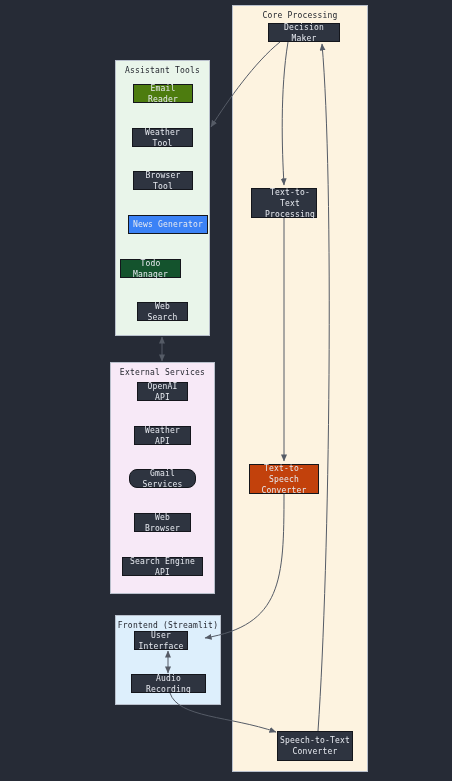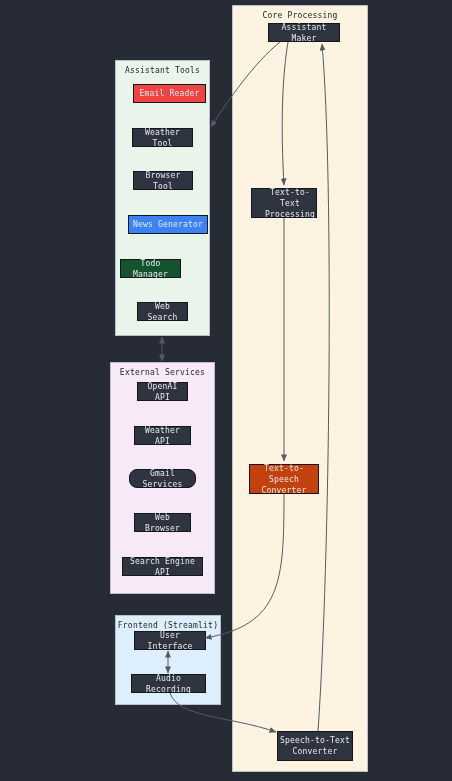--- a/index.html
+++ b/index.html
@@ -91,35 +91,35 @@
         <path d="M 318 731 C 330 560 334 180 322 44" fill="none" stroke="#555b66" stroke-width="1" marker-end="url(#arrowEnd)"></path>
         <path d="M 284 218 L 284 461" fill="none" stroke="#555b66" stroke-width="1" marker-end="url(#arrowEnd)"></path>
         <path d="M 284 494 C 284 580 282 625 205 638" fill="none" stroke="#555b66" stroke-width="1" marker-end="url(#arrowEnd)"></path>
         <path d="M 170 693 C 178 718 230 716 276 732" fill="none" stroke="#555b66" stroke-width="1" marker-end="url(#arrowEnd)"></path>
         <path d="M 162 337 L 162 361" fill="none" stroke="#555b66" stroke-width="1" marker-end="url(#arrowEnd)" marker-start="url(#arrowStart)"></path>
         <path d="M 168 651 L 168 673" fill="none" stroke="#555b66" stroke-width="1" marker-end="url(#arrowEnd)" marker-start="url(#arrowStart)"></path>
       </g>
   </svg>
 
   <div id="node-layer">
-      <div class="node" style="left: 268px; top: 23px; width: 72px; height: 19px; background: rgb(46, 52, 64); color: rgb(230, 233, 239);">Assistant Maker</div>
+      <div class="node" style="left: 268px; top: 23px; width: 72px; height: 19px; background: rgb(46, 52, 64); color: rgb(230, 233, 239);">Decision Maker</div>
       <div class="node" style="left: 251px; top: 188px; width: 66px; height: 30px; background: rgb(46, 52, 64); color: rgb(230, 233, 239); padding-left: 12px;">Text-to-Text
 Processing</div>
       <div class="node" style="left: 249px; top: 464px; width: 70px; height: 30px; background: #c2410c; color: rgb(230, 233, 239);">Text-to-Speech
 Converter</div>
       <div class="node" style="left: 277px; top: 731px; width: 76px; height: 30px; background: rgb(46, 52, 64); color: rgb(230, 233, 239);">Speech-to-Text
 Converter</div>
-      <div class="node" style="left: 133px; top: 84px; width: 73px; height: 19px; background: #ef4444; color: rgb(230, 233, 239);">Email Reader</div>
+      <div class="node" style="left: 133px; top: 84px; width: 60px; height: 19px; background: #4d7c0f; color: rgb(230, 233, 239);">Email Reader</div>
       <div class="node" style="left: 132px; top: 128px; width: 61px; height: 19px; background: rgb(46, 52, 64); color: rgb(230, 233, 239);">Weather Tool</div>
       <div class="node" style="left: 133px; top: 171px; width: 60px; height: 19px; background: rgb(46, 52, 64); color: rgb(230, 233, 239);">Browser Tool</div>
       <div class="node" style="left: 128px; top: 215px; width: 80px; height: 19px; background: #3b82f6; color: rgb(230, 233, 239);">News Generator</div>
       <div class="node" style="left: 120px; top: 259px; width: 61px; height: 19px; background: #14532d; color: rgb(230, 233, 239);">Todo Manager</div>
       <div class="node" style="left: 137px; top: 302px; width: 51px; height: 19px; background: rgb(46, 52, 64); color: rgb(230, 233, 239);">Web Search</div>
       <div class="node" style="left: 137px; top: 382px; width: 51px; height: 19px; background: rgb(46, 52, 64); color: rgb(230, 233, 239);">OpenAI API</div>
       <div class="node" style="left: 134px; top: 426px; width: 57px; height: 19px; background: rgb(46, 52, 64); color: rgb(230, 233, 239);">Weather API</div>
       <div class="node" style="left: 129px; top: 469px; width: 67px; height: 19px; background: rgb(46, 52, 64); color: rgb(230, 233, 239); border-radius: 8px;">Gmail Services</div>
       <div class="node" style="left: 134px; top: 513px; width: 57px; height: 19px; background: rgb(46, 52, 64); color: rgb(230, 233, 239);">Web Browser</div>
       <div class="node" style="left: 122px; top: 557px; width: 81px; height: 19px; background: rgb(46, 52, 64); color: rgb(230, 233, 239);">Search Engine API</div>
-      <div class="node" style="left: 134px; top: 631px; width: 72px; height: 19px; background: rgb(46, 52, 64); color: rgb(230, 233, 239);">User Interface</div>
+      <div class="node" style="left: 134px; top: 631px; width: 54px; height: 19px; background: rgb(46, 52, 64); color: rgb(230, 233, 239);">User Interface</div>
       <div class="node" style="left: 131px; top: 674px; width: 75px; height: 19px; background: rgb(46, 52, 64); color: rgb(230, 233, 239);">Audio Recording</div>
     </div>
 
 </div>
 
 </body></html>

